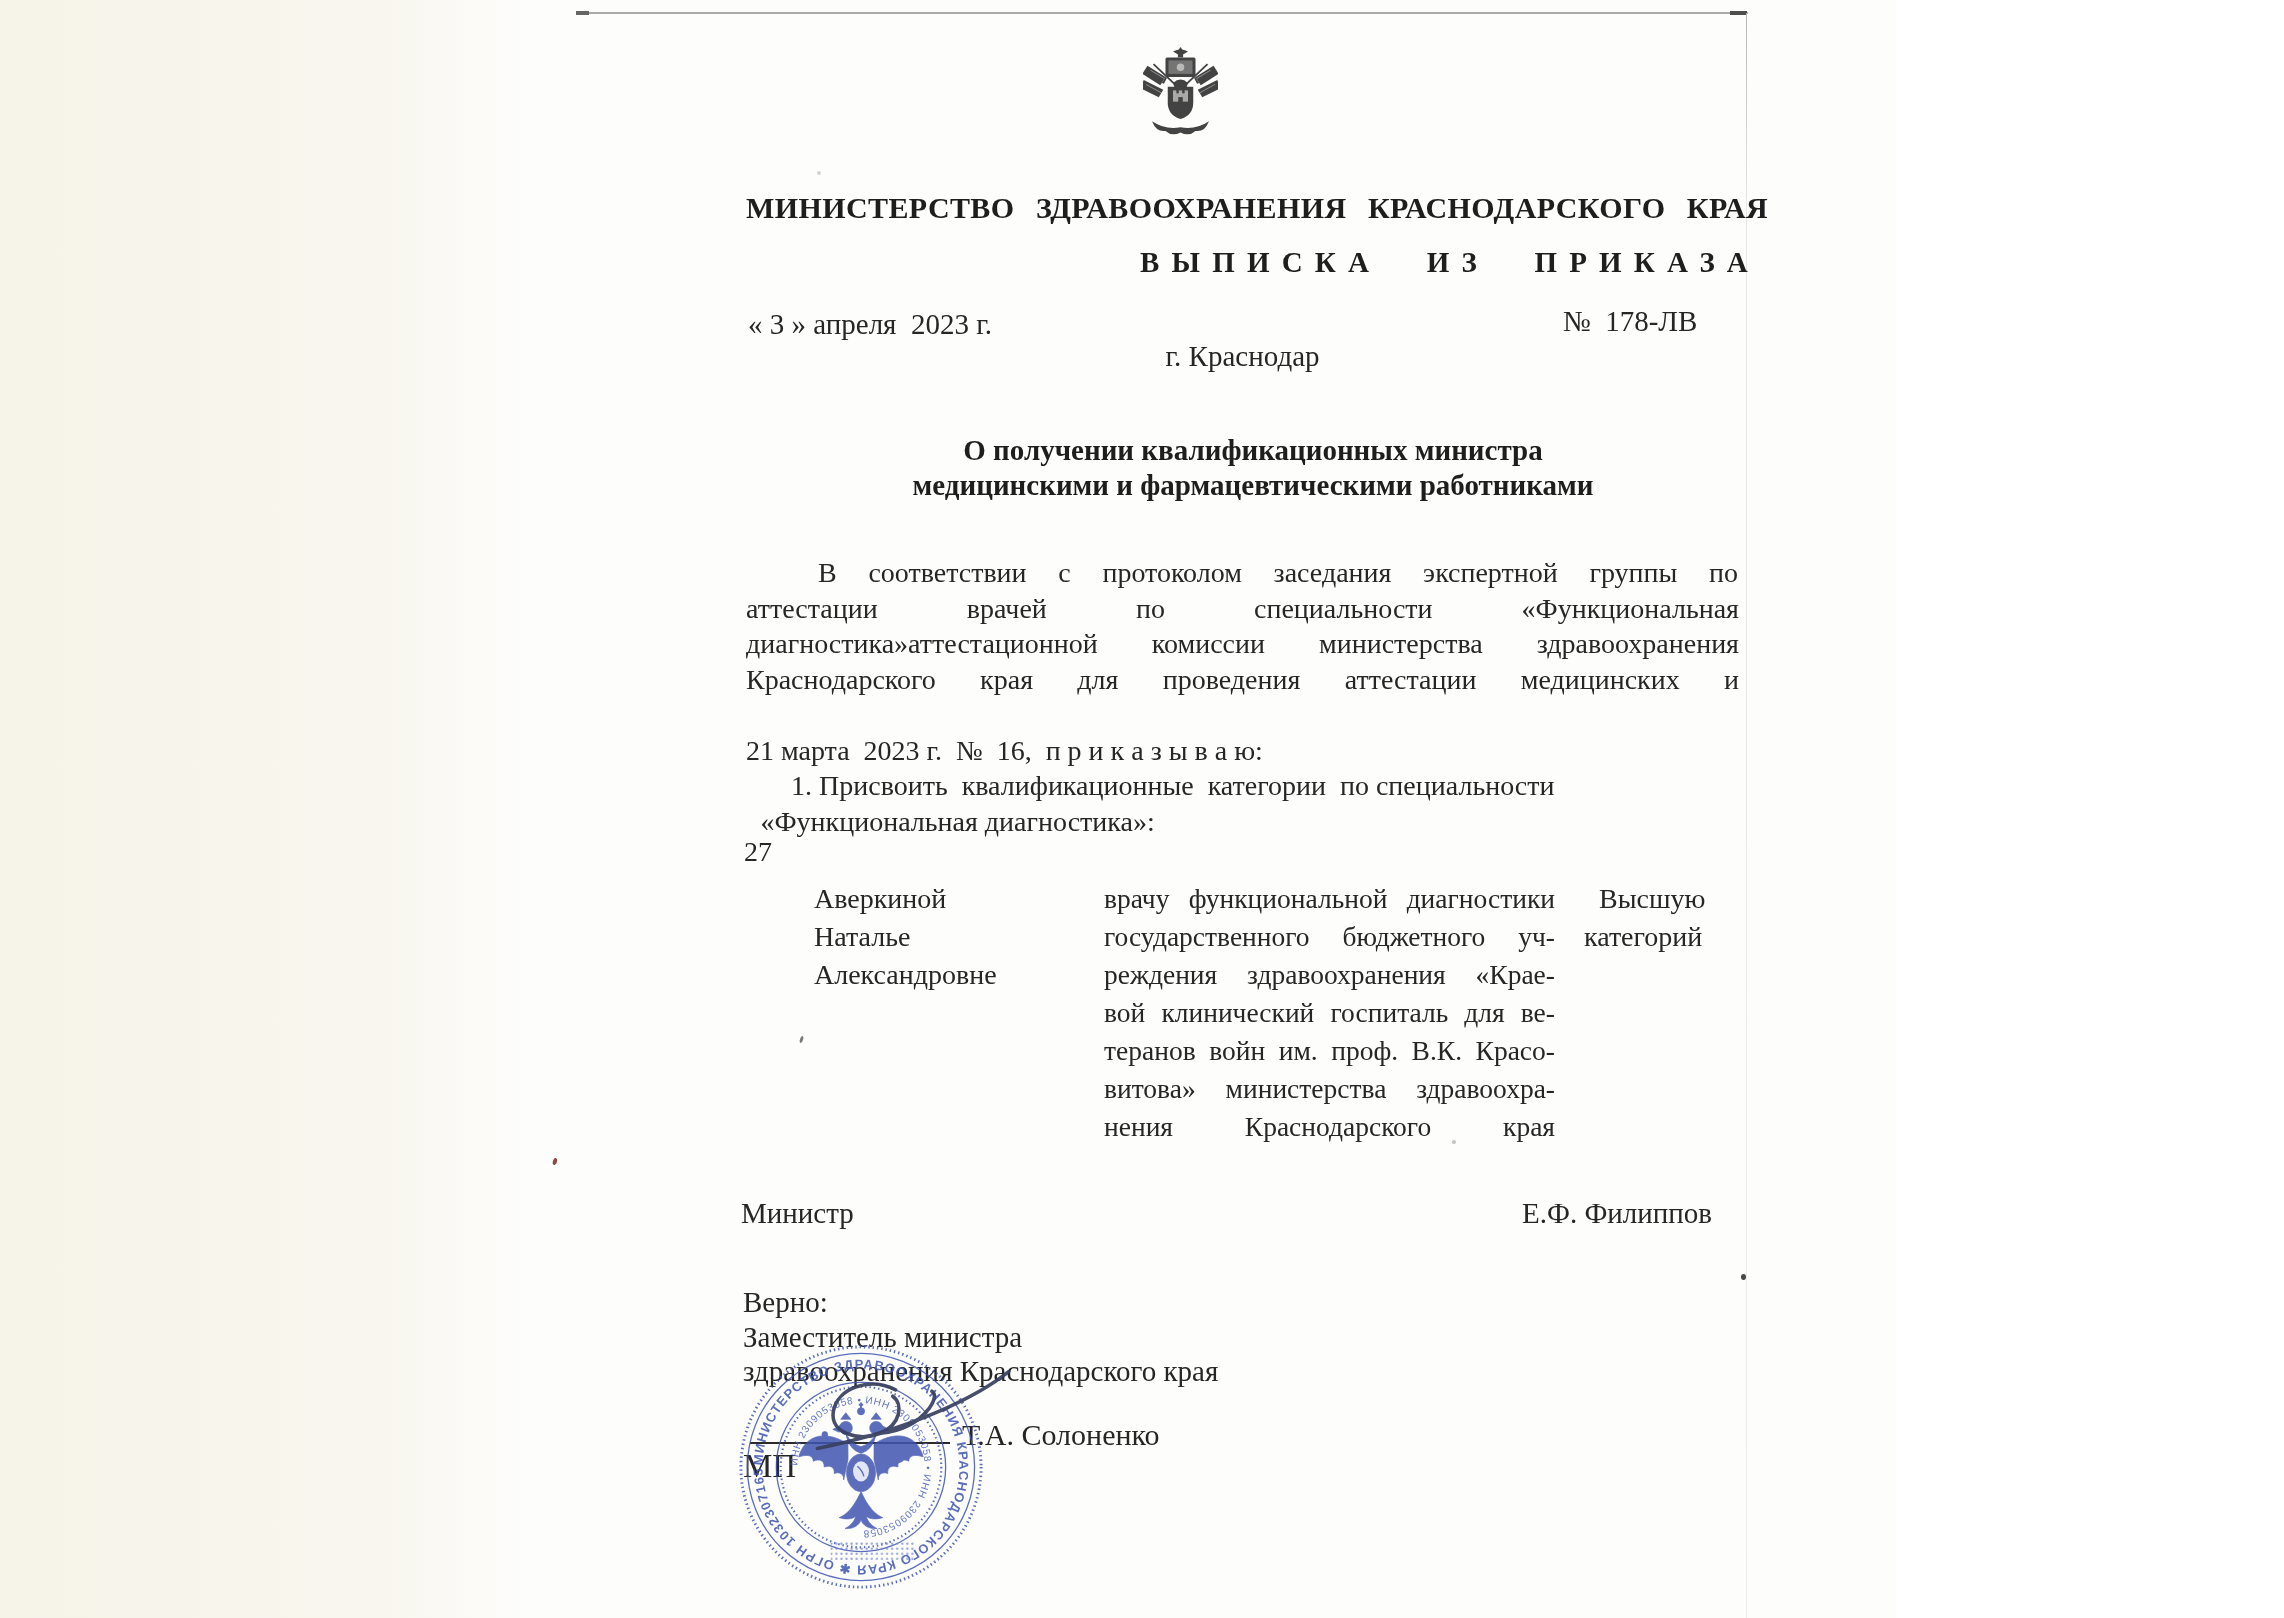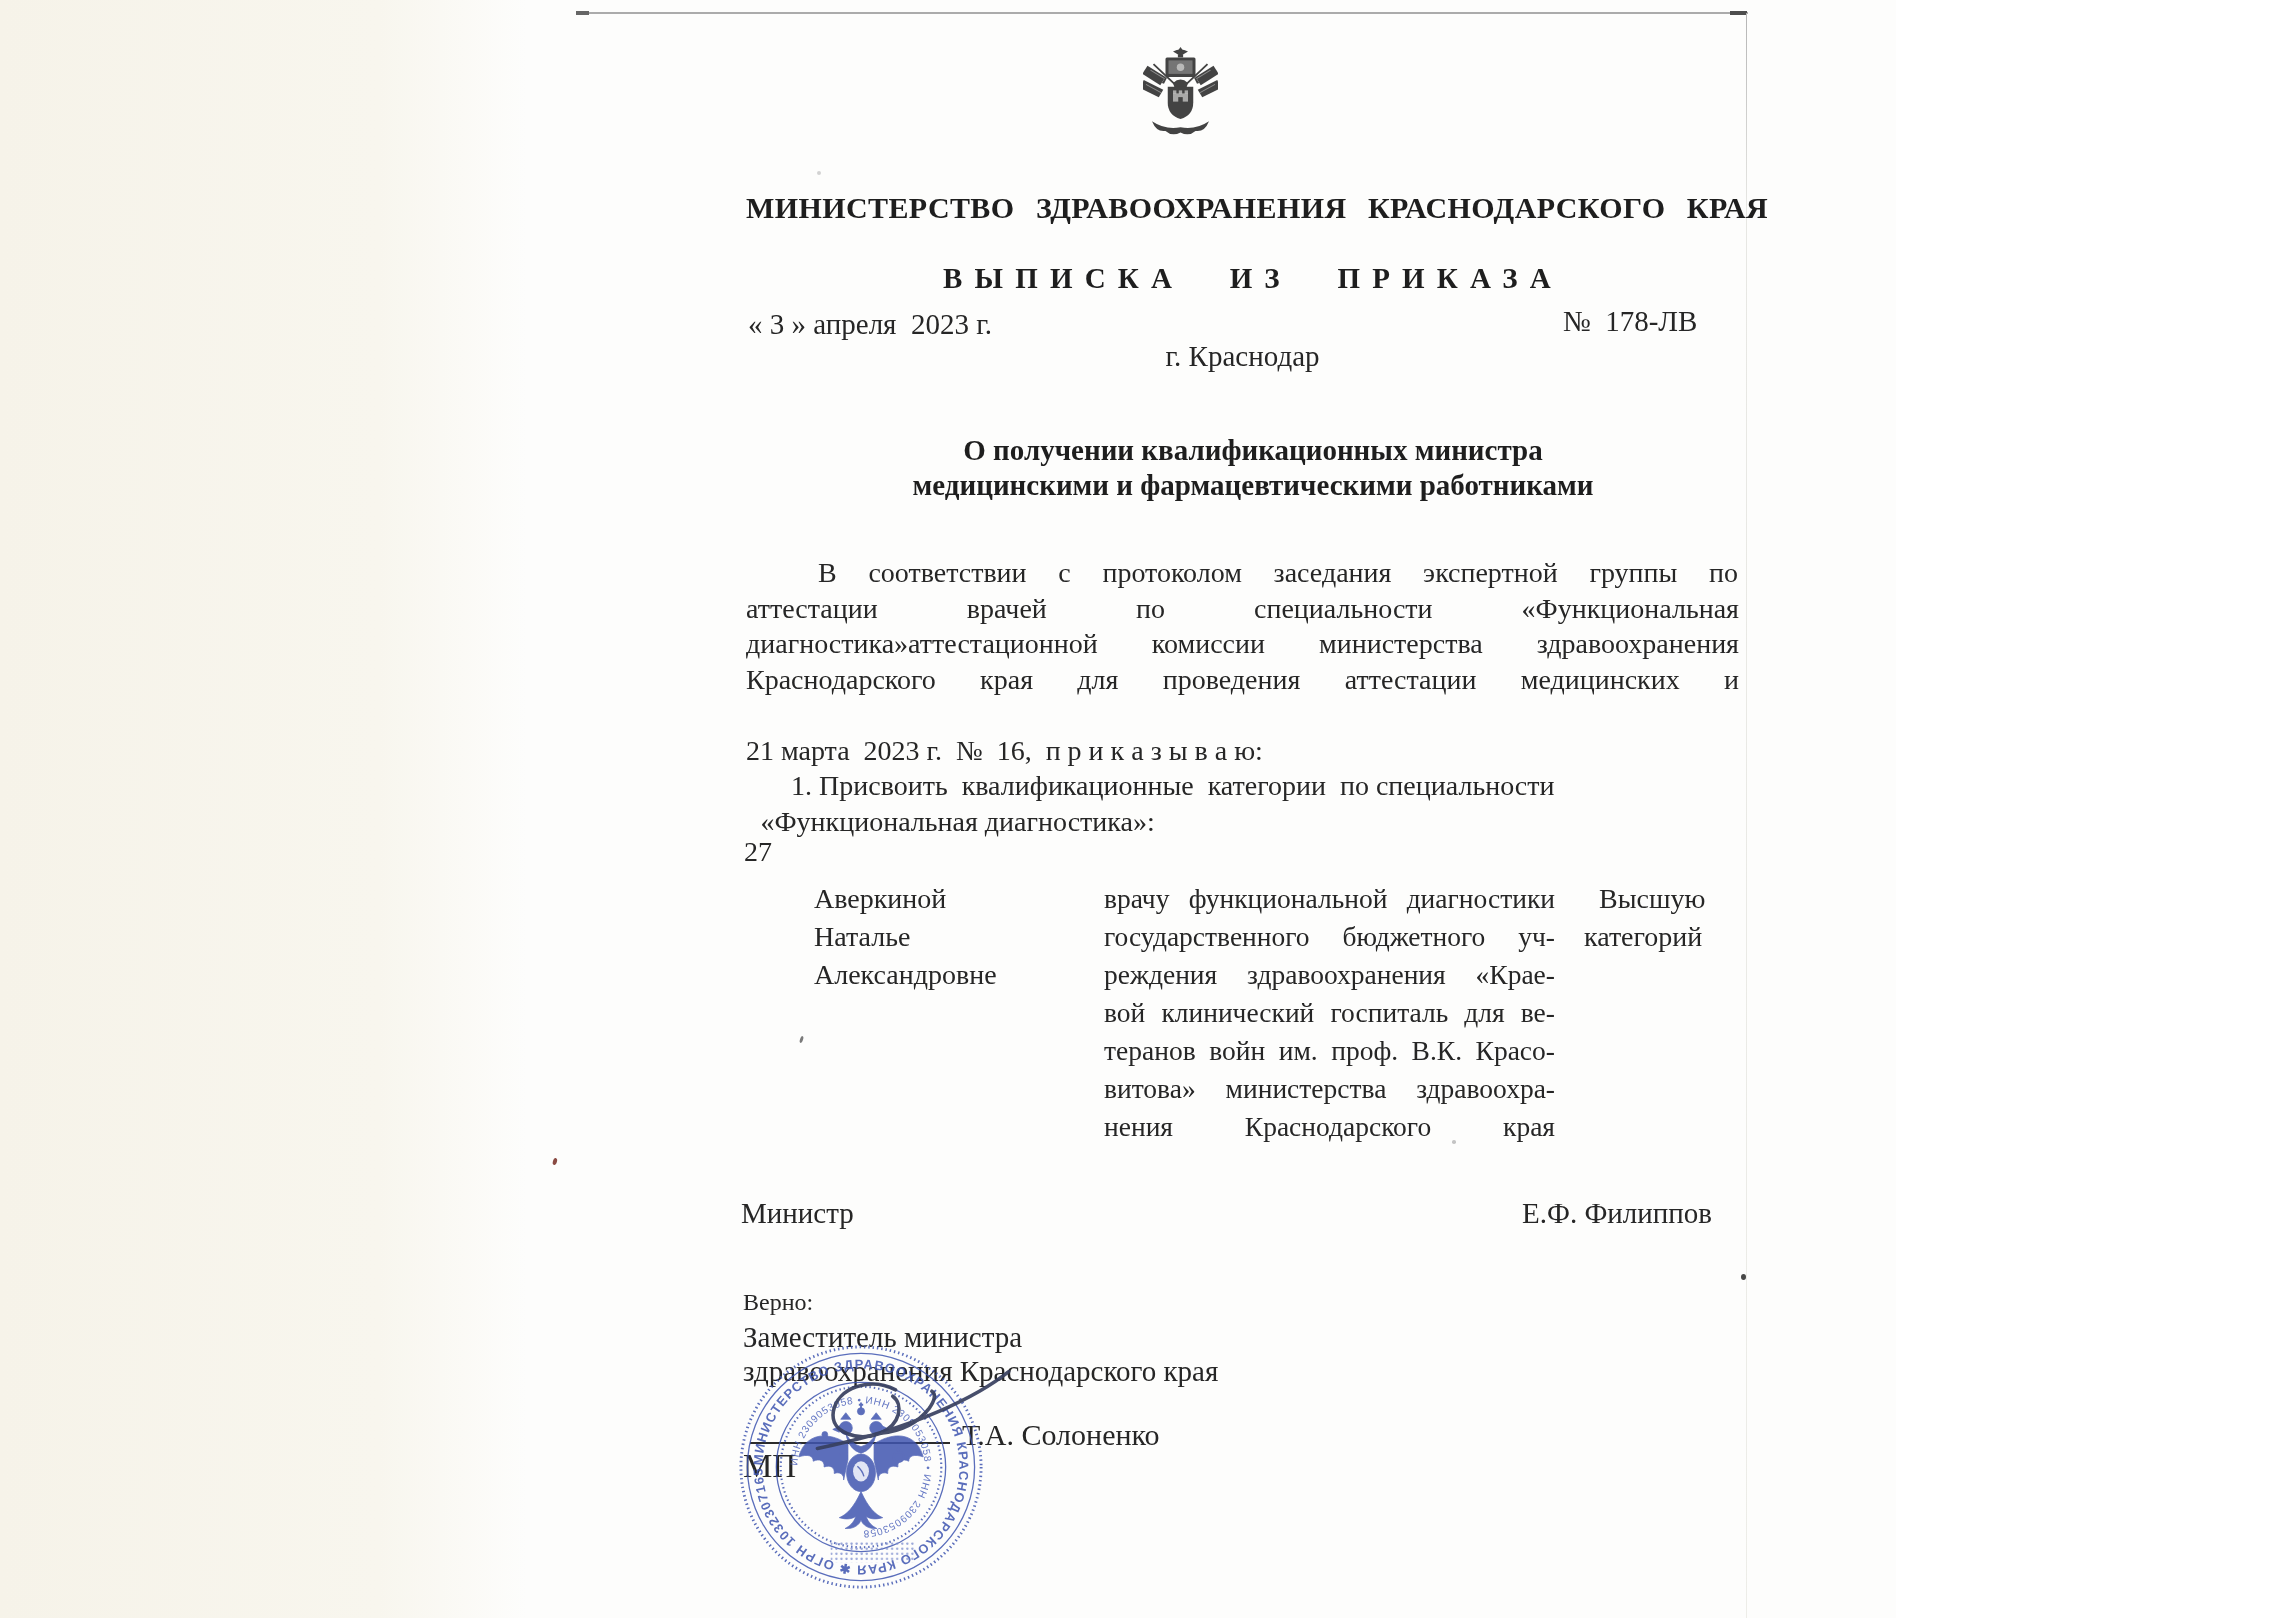--- a/index.html
+++ b/index.html
@@ -68,21 +68,21 @@
       <rect x="40" y="63" width="20" height="11" fill="#fdfdfc" opacity="0.55"></rect>
       <rect x="40" y="59" width="4.5" height="4.5" fill="#fdfdfc" opacity="0.55"></rect>
       <rect x="47.7" y="59" width="4.5" height="4.5" fill="#fdfdfc" opacity="0.55"></rect>
       <rect x="55.5" y="59" width="4.5" height="4.5" fill="#fdfdfc" opacity="0.55"></rect>
       <rect x="47" y="68" width="6" height="8" fill="#2f2f2f"></rect>
       <path d="M12,100 q18,12 38,8 q20,4 38,-8 q-6,15 -18,13 q-9,8 -20,2 q-11,6 -20,-2 q-12,2 -18,-13 z"></path>
     </g>
   </svg>
 
   <div class="tline bold center ministry-title" style="left:746px;top:190px;width:1014px;">МИНИСТЕРСТВО ЗДРАВООХРАНЕНИЯ КРАСНОДАРСКОГО КРАЯ</div>
-  <div class="tline bold center doc-type" style="left:746px;top:261px;width:1014px;">ВЫПИСКА ИЗ ПРИКАЗА</div>
+  <div class="tline bold center doc-type" style="left:746px;top:245px;width:1014px;text-align:right;">ВЫПИСКА ИЗ ПРИКАЗА</div>
   <div class="tline pre" style="left:748px;top:307px;font-size:29px;">« 3 » апреля  2023 г.</div>
   <div class="tline pre" style="left:1563px;top:304px;font-size:29px;">№  178-ЛВ</div>
   <div class="tline center" style="left:746px;top:339px;width:993px;font-size:29px;">г. Краснодар</div>
 
   <div class="tline bold center" style="left:746px;top:433px;width:1014px;font-size:29px;">О получении квалификационных министра</div>
   <div class="tline bold center" style="left:746px;top:468px;width:1014px;font-size:29px;">медицинскими и фармацевтическими работниками</div>
 
   <div class="tline body-line just" style="top:555px;padding-left:72px;width:920px;">В соответствии с протоколом заседания экспертной группы по</div>
   <div class="tline body-line just" style="top:591px;">аттестации врачей по специальности «Функциональная</div>
   <div class="tline body-line just" style="top:626px;">диагностика»аттестационной комиссии министерства здравоохранения</div>
@@ -112,21 +112,21 @@
 
     <div class="abs" style="left:1584px;top:880px;width:152px;">
       <div class="cat-line" style="text-indent:15px;">Высшую</div>
       <div class="cat-line">категорий</div>
     </div>
   </div>
 
   <div class="tline" style="left:741px;top:1196px;font-size:29px;">Министр</div>
   <div class="tline" style="left:1522px;top:1196px;width:190px;text-align:right;font-size:29px;">Е.Ф. Филиппов</div>
 
-  <div class="tline" style="left:743px;top:1285px;font-size:24px;">Верно:</div>
+  <div class="tline" style="left:743px;top:1285px;font-size:29px;">Верно:</div>
   <div class="tline" style="left:743px;top:1320px;font-size:29px;">Заместитель министра</div>
   <div class="tline" style="left:743px;top:1354px;font-size:29px;">здравоохранения Краснодарского края</div>
   <div class="tline" style="left:962px;top:1417px;font-size:30px;">Т.А. Солоненко</div>
   <div class="abs sig-rule"></div>
   <div class="tline" style="left:743px;top:1449px;font-size:33px;">МП</div>
 
   <svg class="abs" style="left:738px;top:1344px;opacity:0.85;" width="246" height="246" viewBox="0 0 340 340">
     <defs>
       <pattern id="sealdots" width="7" height="7" patternUnits="userSpaceOnUse">
         <circle cx="3" cy="3" r="1.6" fill="#5f74c4"></circle>

